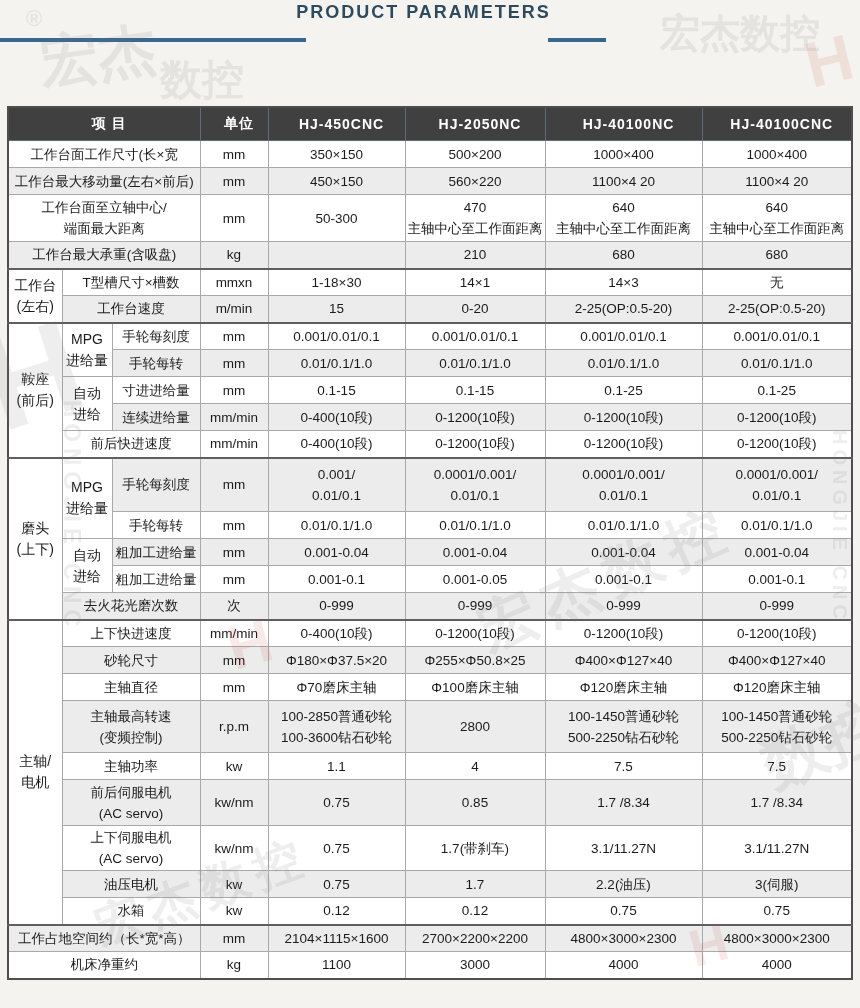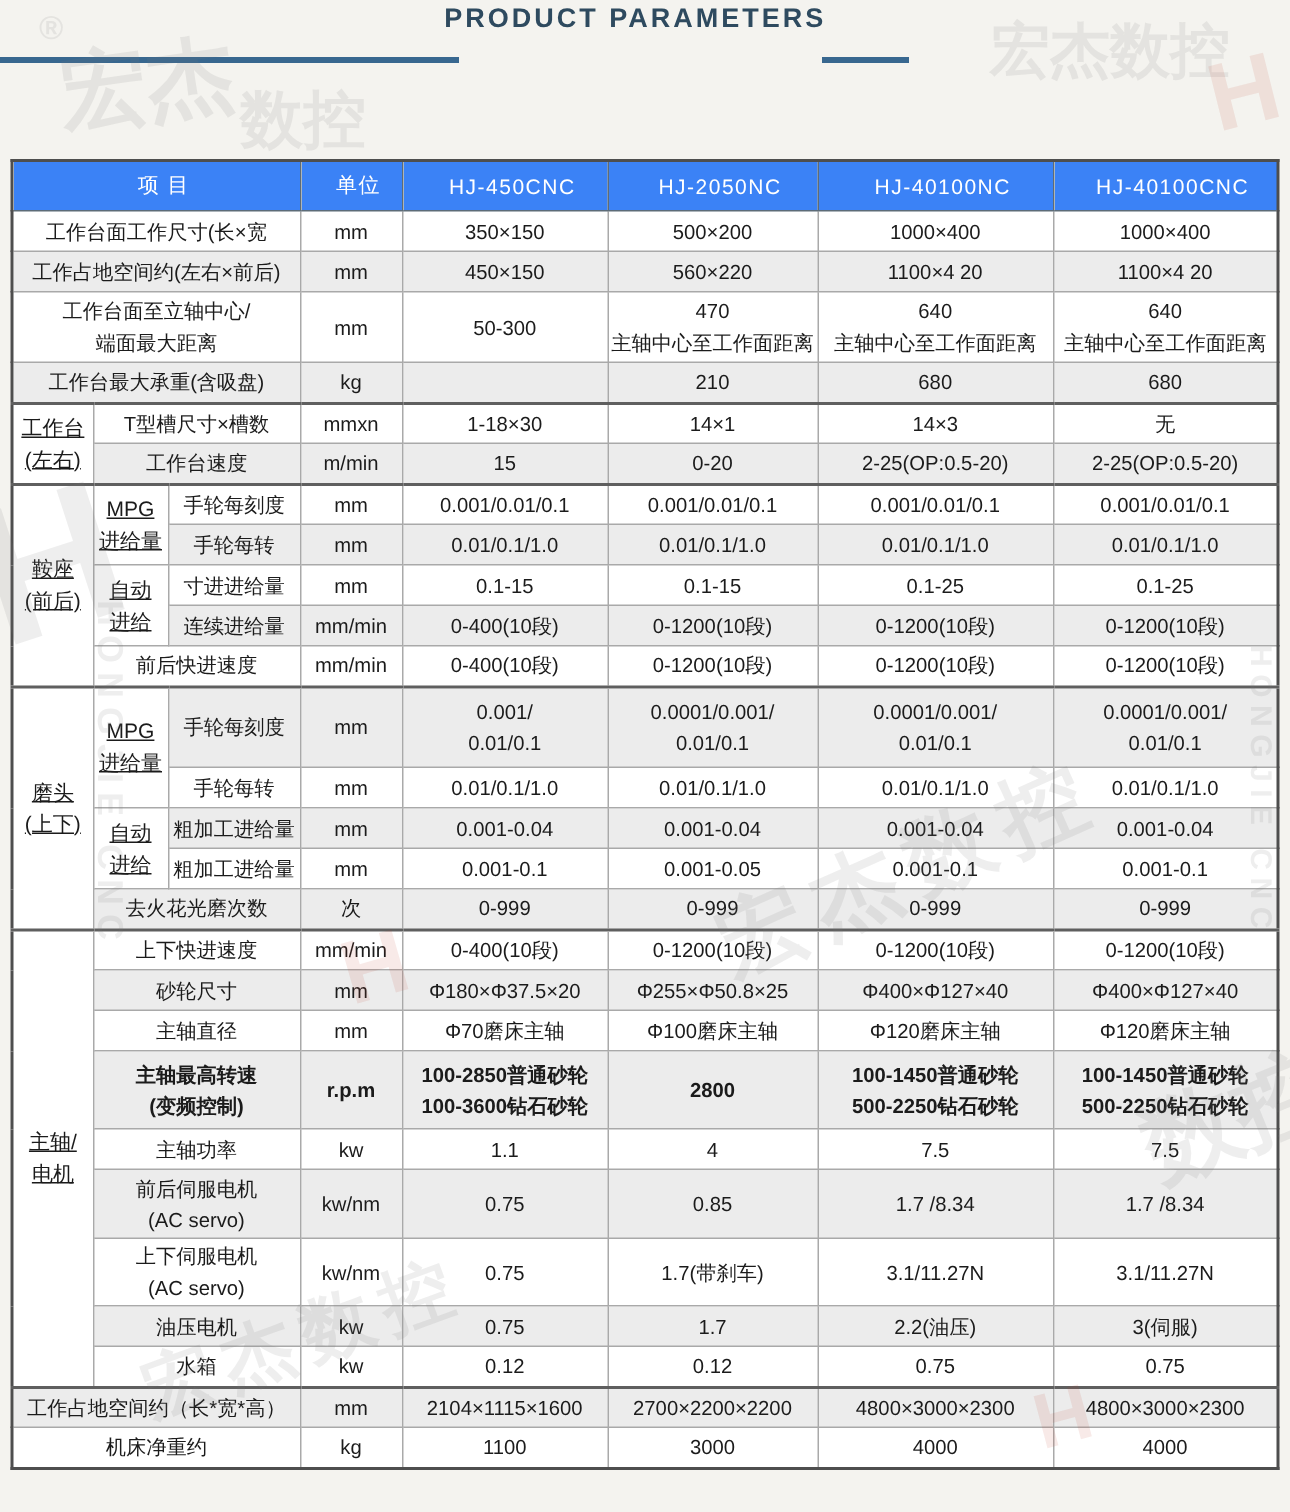--- a/index.html
+++ b/index.html
@@ -27,28 +27,28 @@
     table-layout:fixed;width:844px;margin:0 auto;
     border-collapse:collapse;border:2px solid #4e4e4e;
     background:#fff;position:relative;z-index:2;
   }
   .spec-table th,.spec-table td{
     border:1px solid #a9a9a9;text-align:center;vertical-align:middle;
     padding:1px 2px;font-size:13.5px;color:#1b1b1b;background:#fff;
     overflow:hidden;
   }
   .spec-table thead th{
-    height:30px;background:#3b82f6;color:#ffffff;
-    font-size:14px;font-weight:normal;letter-spacing:1px;
+    height:30px;background:#404040;color:#ffffff;
+    font-size:14px;font-weight:bold;letter-spacing:1px;
     border:1px solid #5d6c78;border-top:none;padding-left:12px;
   }
   .spec-table tbody tr{height:27px;}
   .spec-table tbody tr.shade td{background:#ececec;}
   .spec-table tbody tr.sep td{border-top:2px solid #5f5f5f;}
-  .spec-table td.grp,.spec-table td.sub{background:#ffffff !important;font-size:14px;text-decoration:underline;}
+  .spec-table td.grp,.spec-table td.sub{background:#ffffff !important;font-size:14px;}
   .spec-table td div{line-height:21px;}
   
   .wm-layer{position:absolute;inset:0;z-index:4;pointer-events:none;overflow:hidden;}
   .wm{position:absolute;font-weight:bold;white-space:nowrap;color:rgba(120,120,120,0.13);}
   .wm.red{color:rgba(190,60,45,0.11);}
   .wm.vert{writing-mode:vertical-rl;}
 </style>
 </head>
 <body>
 
@@ -95,21 +95,21 @@
         </td>
         <td>
           <div>1000×400</div>
         </td>
         <td>
           <div>1000×400</div>
         </td>
       </tr>
       <tr class="shade">
         <td colspan="3" class="lbl">
-          <div>工作占地空间约(左右×前后)</div>
+          <div>工作台最大移动量(左右×前后)</div>
         </td>
         <td class="unit">
           <div>mm</div>
         </td>
         <td>
           <div>450×150</div>
         </td>
         <td>
           <div>560×220</div>
         </td>
@@ -493,21 +493,21 @@
         <td>
           <div>Φ100磨床主轴</div>
         </td>
         <td>
           <div>Φ120磨床主轴</div>
         </td>
         <td>
           <div>Φ120磨床主轴</div>
         </td>
       </tr>
-      <tr class="shade" style="height: 52px; font-weight: bold;">
+      <tr class="shade" style="height: 52px;">
         <td colspan="2" class="lbl">
           <div>主轴最高转速</div>
           <div>(变频控制)</div>
         </td>
         <td class="unit">
           <div>r.p.m</div>
         </td>
         <td>
           <div>100-2850普通砂轮</div>
           <div>100-3600钻石砂轮</div>

